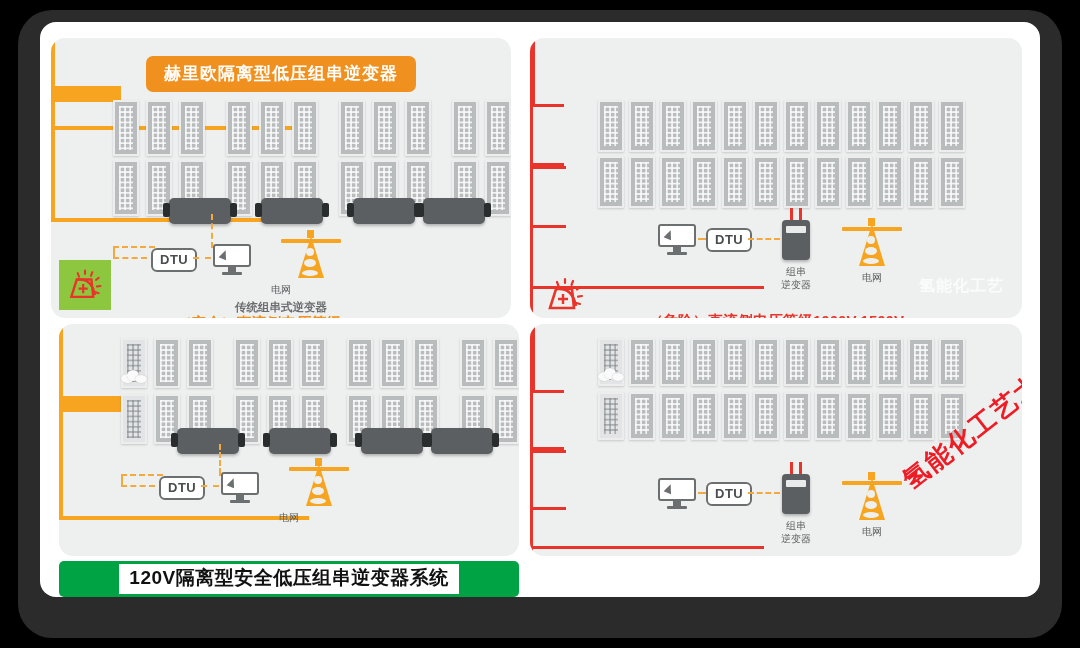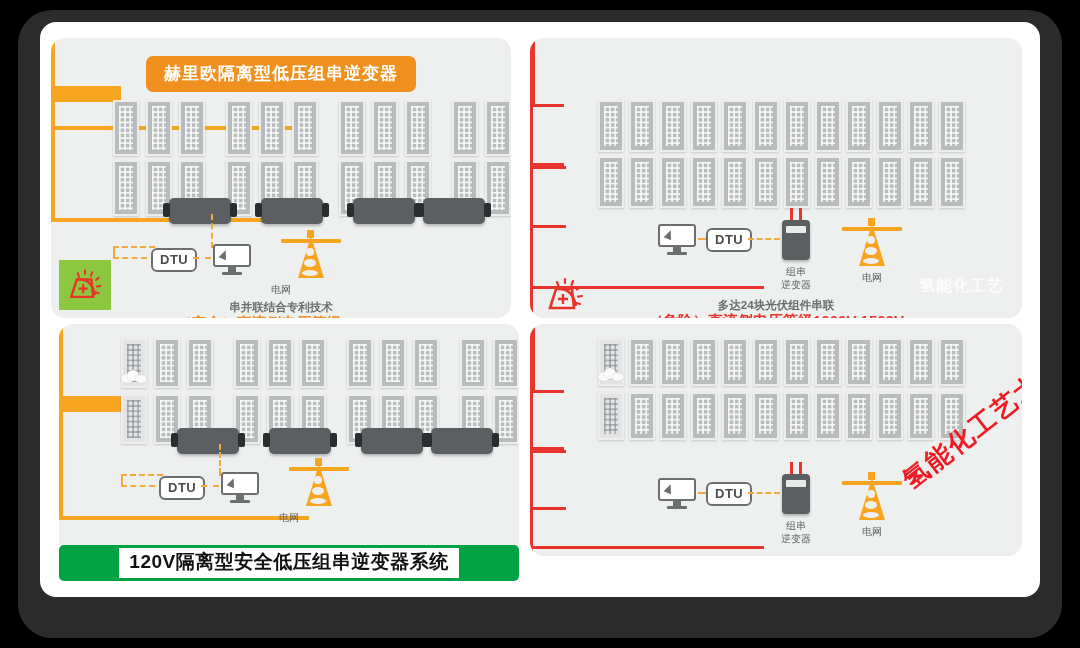--- a/index.html
+++ b/index.html
@@ -207,21 +207,21 @@
     color: #ee1c25;
     letter-spacing: 2px;
     transform: rotate(-38deg);
     transform-origin: right top;
     white-space: nowrap;
     pointer-events: none;
   }
 
   
   .banner {
-    position: absolute; bottom: 16px; height: 36px;
+    position: absolute; bottom: 0; height: 36px;
     border-radius: 5px;
     display: flex; align-items: center; justify-content: center; margin-top: 12px;
   }
   #ban-l { left: 19px;  width: 460px; background: #00a344; }
   #ban-r { left: 490px; width: 492px; background: #e1251b; }
   #ban-l .txt {
     background: #ffffff; color: #111;
     font-size: 19px; font-weight: bold;
     padding: 1px 10px 3px; letter-spacing: .5px;
   }
@@ -362,21 +362,21 @@
             <div class="cap"></div>
             <div class="body"></div>
             <div class="cut c1"></div>
             <div class="cut c2"></div>
             <div class="cut c3"></div>
             <div class="arm"></div>
           </div>
         </div>
 
       <div class="lbl" id="tl-grid-lbl" style="left:0;right:0;top:246px;">电网</div>
-      <div class="sub" style="top:262px;">串并联结合专利技术</div>
+      <div class="sub" style="top:262px;">传统组串式逆变器</div>
       <div class="concl orange" style="top:276px;">（安全）直流侧电压等级&lt;120V</div>
 
       <div class="hazard safe" style="left:8px; top:222px;">
         <svg viewBox="0 0 46 42">
           <path d="M8 34 L14 15 L30 15 L32 34 Z" fill="none" stroke="#e8342a" stroke-width="2.6"></path>
           <path d="M14 15 Q30 13 34 32" fill="none" stroke="#e8342a" stroke-width="2.6"></path>
           <path d="M16 25 h10 M21 20 v10" stroke="#e8342a" stroke-width="2.4"></path>
           <g stroke="#e8342a" stroke-width="2.2" stroke-linecap="round">
             <path d="M15 8 l1.5 4"></path>
               <path d="M23 5 l0 4"></path>
@@ -519,21 +519,20 @@
             <div class="stand"></div>
             <div class="base"></div>
           </div>
           <div class="dash-h" style="left:168px;top:200px;width:8px;"></div>
         </div>
 
       <div class="lbl" id="tr-inv-lbl" style="left:236px;top:228px;width:60px;">组串
 逆变器</div>
       <div class="lbl" id="tr-grid-lbl" style="left:312px;top:234px;width:60px;">电网</div>
 
-      <div class="sub" style="top:260px;">多达24块光伏组件串联</div>
       <div class="concl red" style="top:274px;">（危险）直流侧电压等级1000V-1500V</div>
 
       <div class="hazard" style="left:12px; top:236px;">
         <svg viewBox="0 0 46 42">
           <path d="M8 34 L14 15 L30 15 L32 34 Z" fill="none" stroke="#e8342a" stroke-width="2.6"></path>
           <path d="M14 15 Q30 13 34 32" fill="none" stroke="#e8342a" stroke-width="2.6"></path>
           <path d="M16 25 h10 M21 20 v10" stroke="#e8342a" stroke-width="2.4"></path>
           <g stroke="#e8342a" stroke-width="2.2" stroke-linecap="round">
             <path d="M15 8 l1.5 4"></path>
               <path d="M23 5 l0 4"></path>

